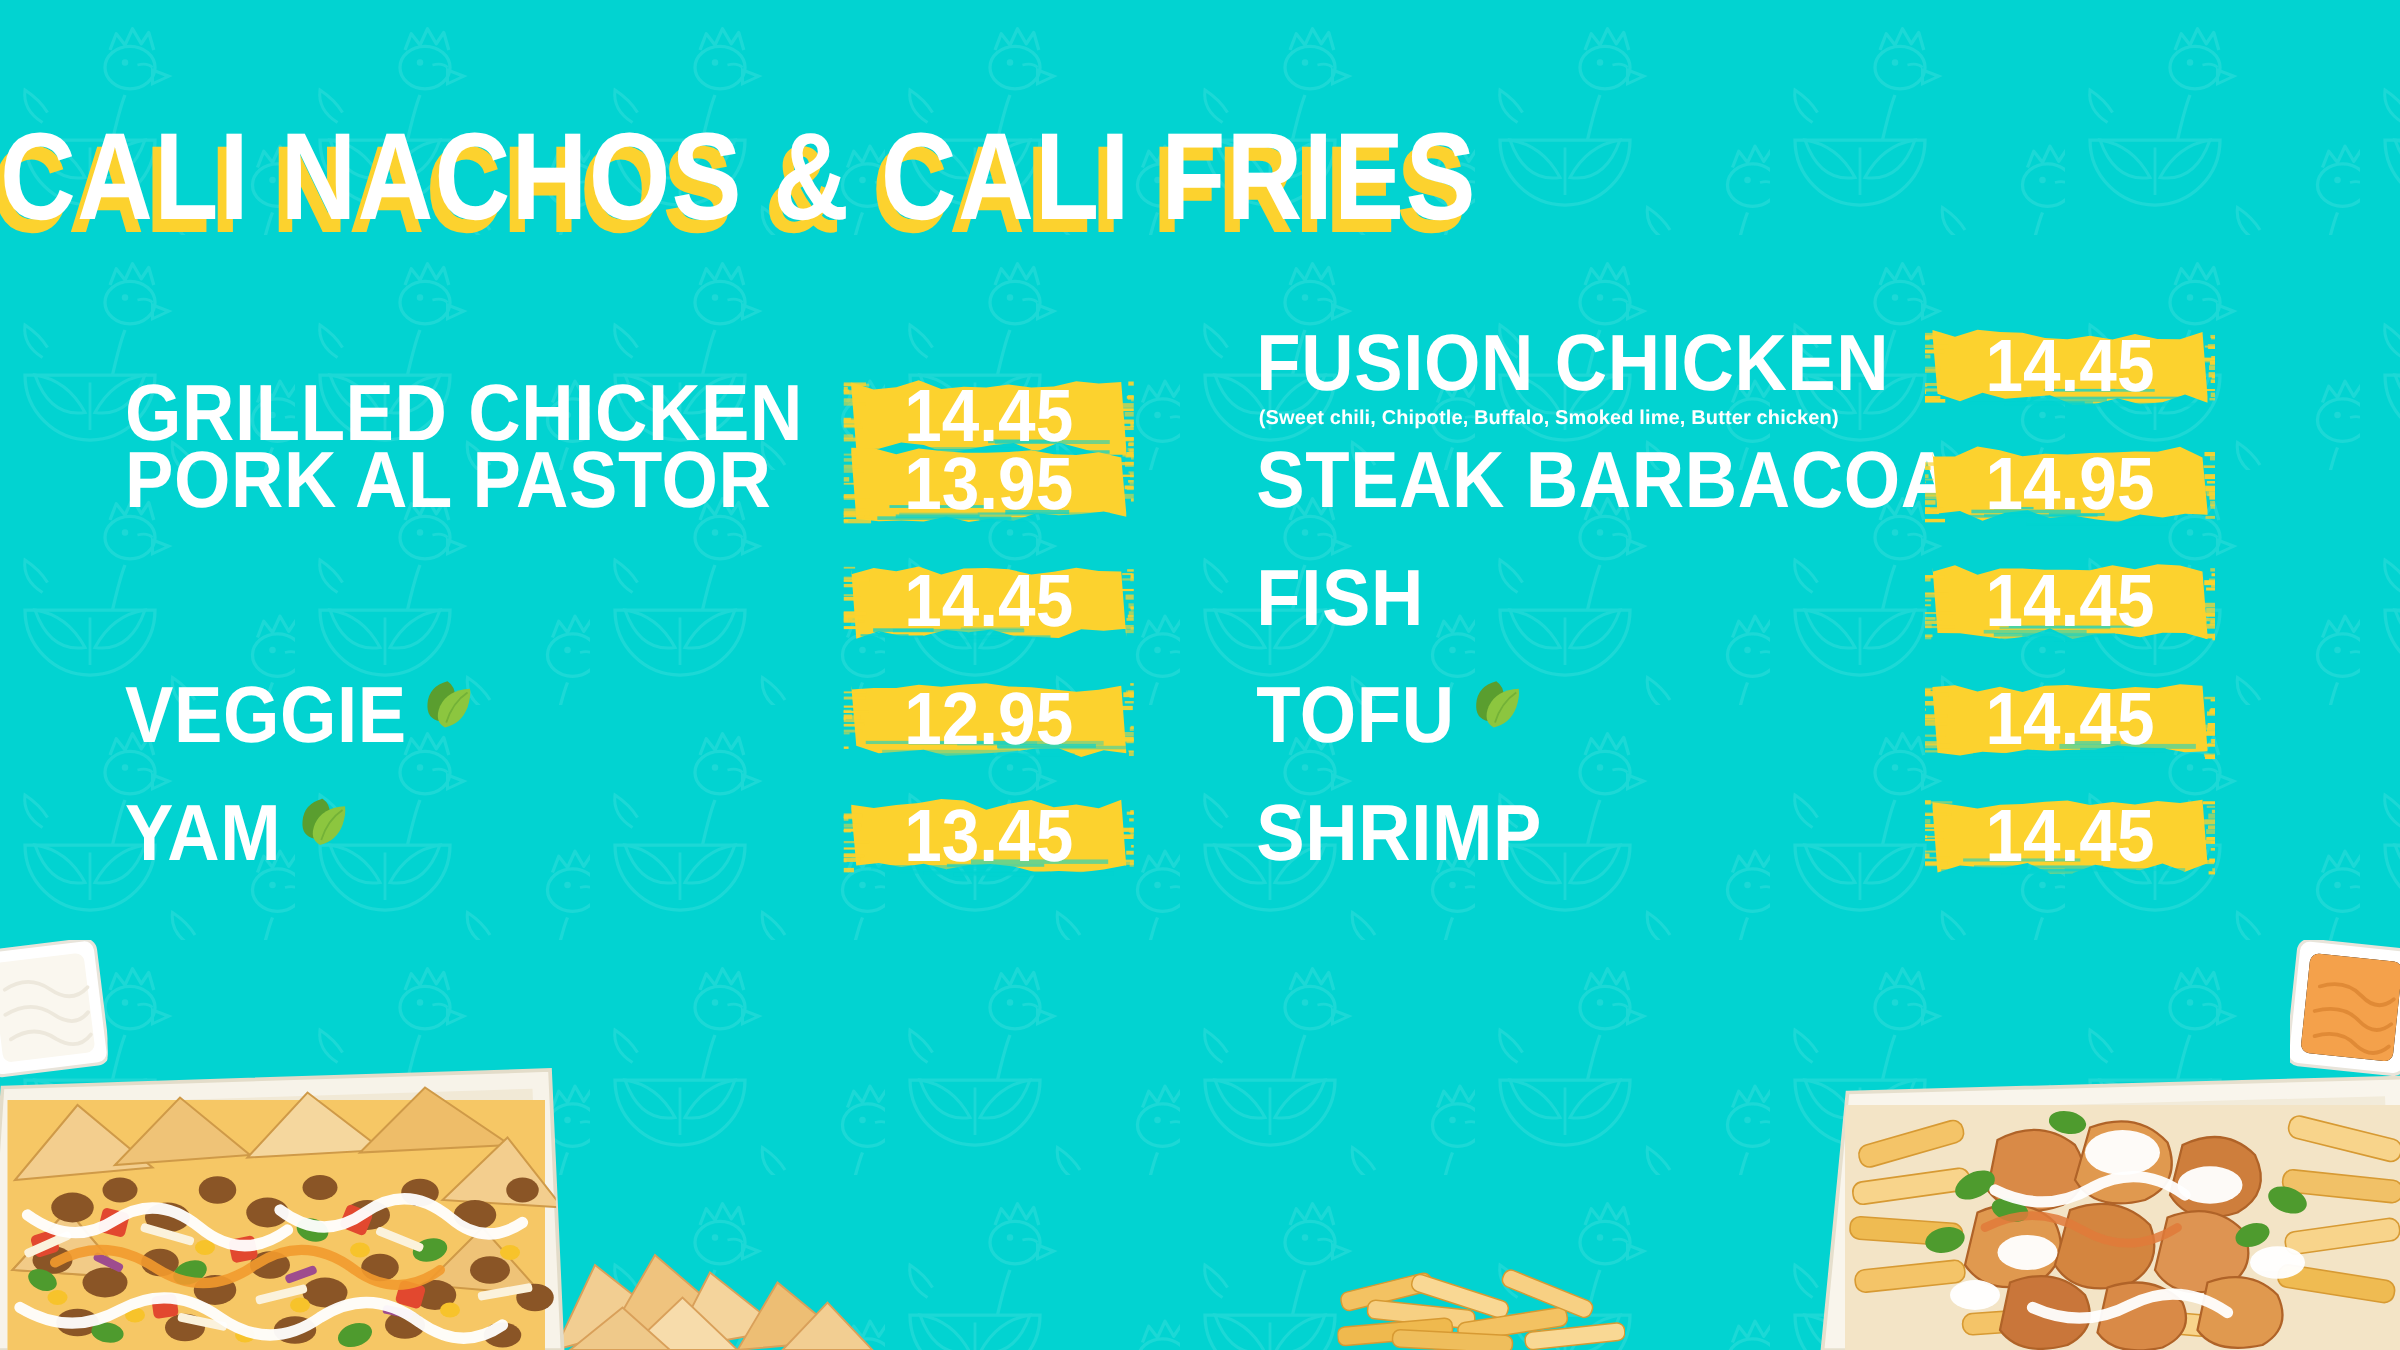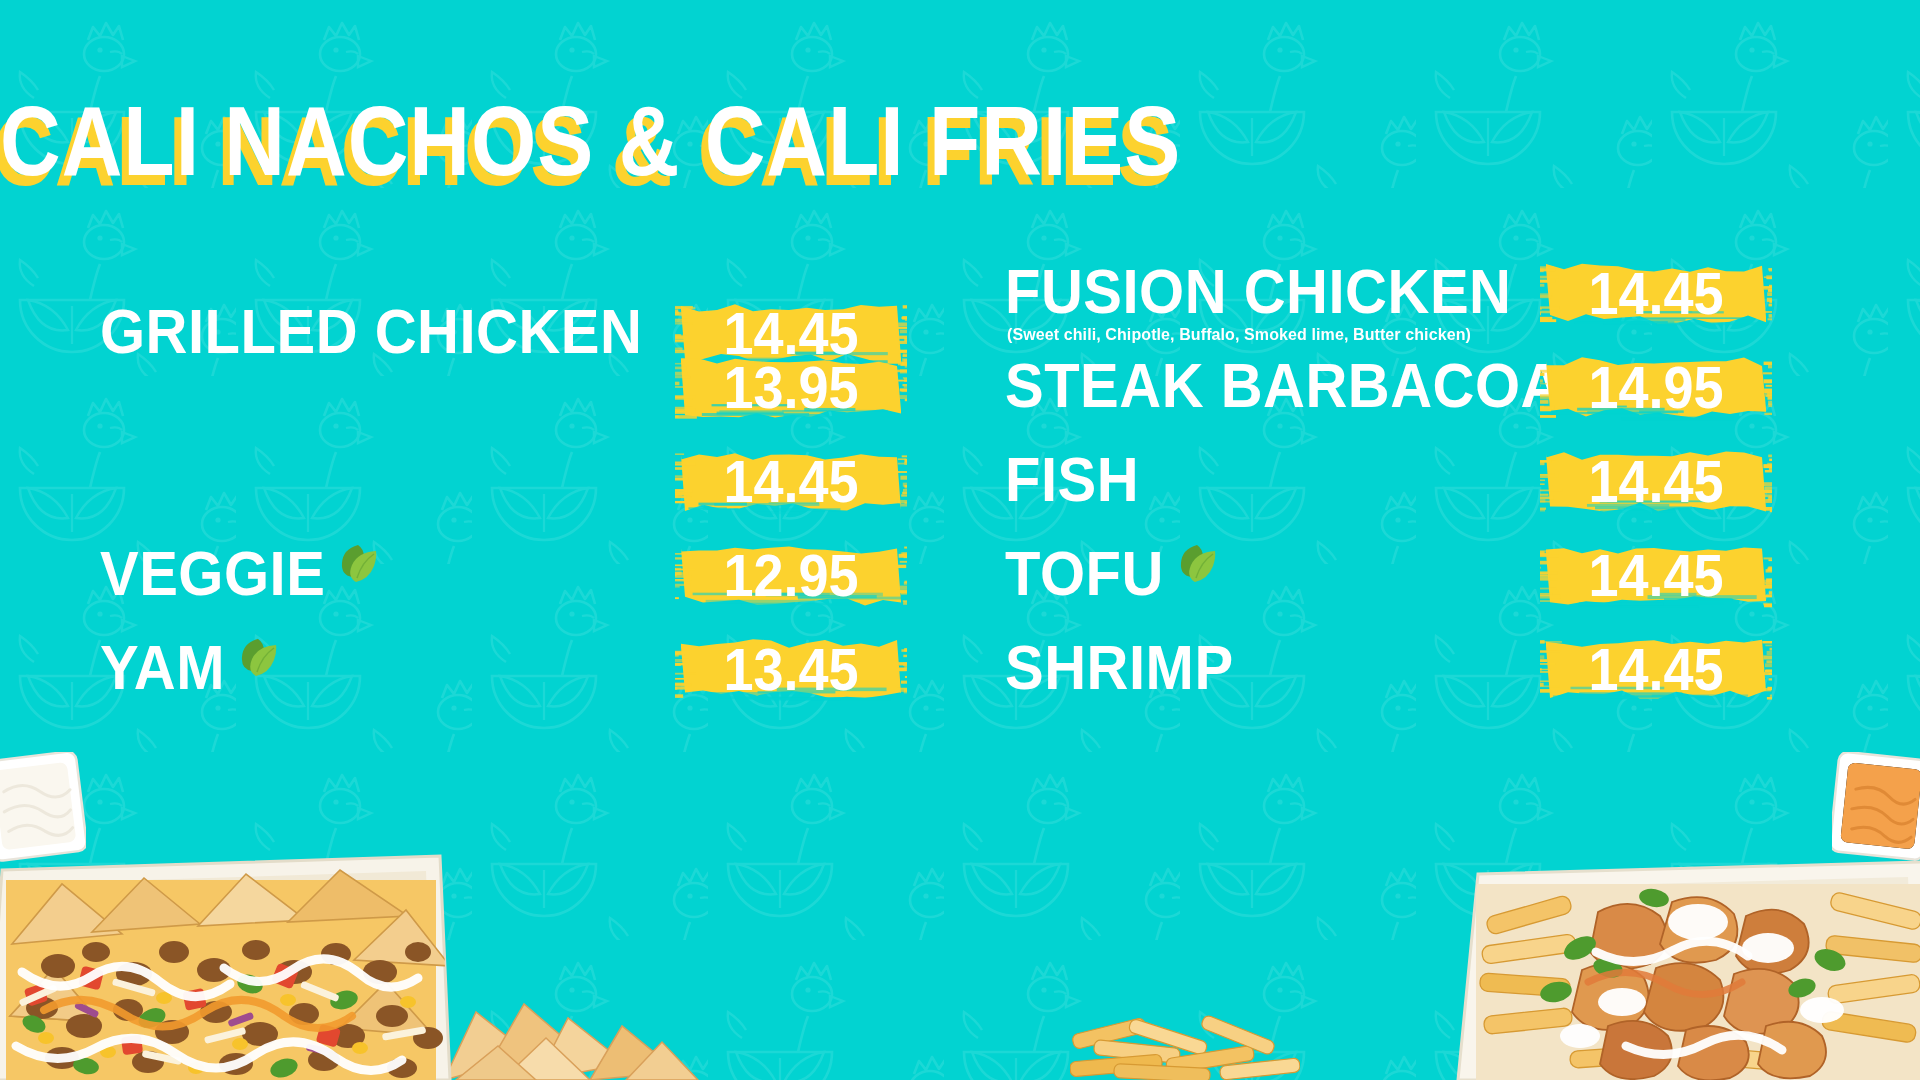--- a/index.html
+++ b/index.html
@@ -215,20 +215,23 @@
                 <rect x="120.8775720164609" y="62.05985082304527" width="91.91358024691357" height="3.1261008230452676" fill="#02D3D1" opacity="0.5451543209876544"></rect>
                 <rect x="14.46039094650206" y="73.00305212620027" width="109.36921296296296" height="2.9884979423868314" fill="#02D3D1" opacity="0.4377554869684499"></rect>
                 <rect x="99.49382716049382" y="70.20191186556927" width="113.19058641975309" height="2.7910185185185186" fill="#02D3D1" opacity="0.7117352537722907"></rect>
                 <rect x="65.23713991769547" y="67.69963991769548" width="76.98881172839506" height="2.1855144032921814" fill="#02D3D1" opacity="0.4794393004115226"></rect>
           </svg>
             </div>
             <div class="price">14.45</div>
           </div>
         </div>
         <div class="row" style="top: 94px;">
+          <div class="name-block">
+            <span class="item-name">PORK AL PASTOR</span>
+          </div>
           <div class="price-wrap" style="left: 575px;">
             <div class="brush">
               <svg viewBox="0 0 232 86" xmlns="http://www.w3.org/2000/svg">
             <path d="M6 18.287448559670782 L6 14.240470679012345 L24 14.519675925925926 L42 19.407677469135802 L60 14.710030864197531 L78 16.898958333333333 L96 18.1133487654321 L114 18.158757716049383 L132 17.507407407407406 L150 16.298186728395063 L168 19.336651234567903 L186 20.095023148148147 L204 17.71219135802469 L222 21.993711419753087 L226 66.30061728395061 L226 69.43848593964334 L208 65.24451303155007 L190 67.10249485596708 L172 68.19144375857339 L154 66.50518689986282 L136 72.6301440329218 L118 70.85643861454047 L100 73.62234224965707 L82 69.2920524691358 L64 73.26680384087791 L46 72.42931241426612 L28 72.92155349794238 L10 71.25587277091907 Z" fill="#FCD22E"></path>
                 <rect x="224.6744170096022" y="44.39530178326475" width="20.084850823045265" height="3.044032064471879" fill="#FCD22E" opacity="0.9812500000000001"></rect>
                 <rect x="-2.0408436213991767" y="52.83996056241427" width="19.355109739369" height="3.073127572016461" fill="#FCD22E" opacity="0.6388996056241427"></rect>
                 <rect x="228.41755829903977" y="15.263528806584361" width="29.668784293552815" height="2.705100308641976" fill="#FCD22E" opacity="0.7728202160493828"></rect>
                 <rect x="-2.7922153635116596" y="52.14131515775034" width="18.63065843621399" height="2.0256995884773663" fill="#FCD22E" opacity="0.5289673353909465"></rect>
                 <rect x="222.9672839506173" y="17.578257887517147" width="8.732141632373114" height="3.6795430384087795" fill="#FCD22E" opacity="0.719483024691358"></rect>
                 <rect x="-7.782270233196159" y="27.753369341563783" width="20.601680384087793" height="3.3758024691358024" fill="#FCD22E" opacity="0.6345700445816187"></rect>

